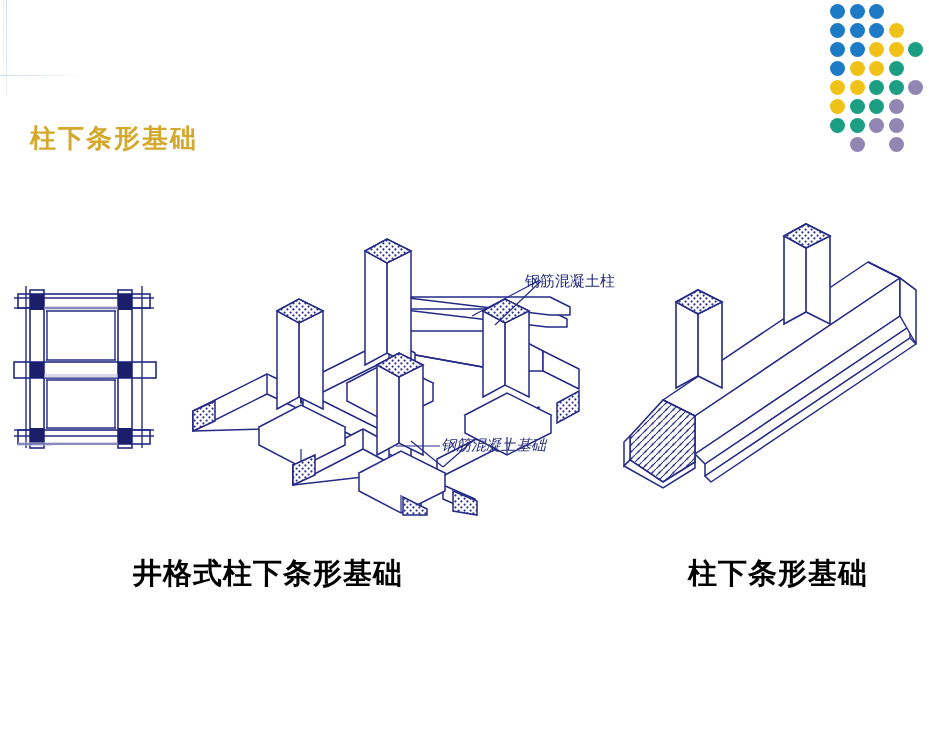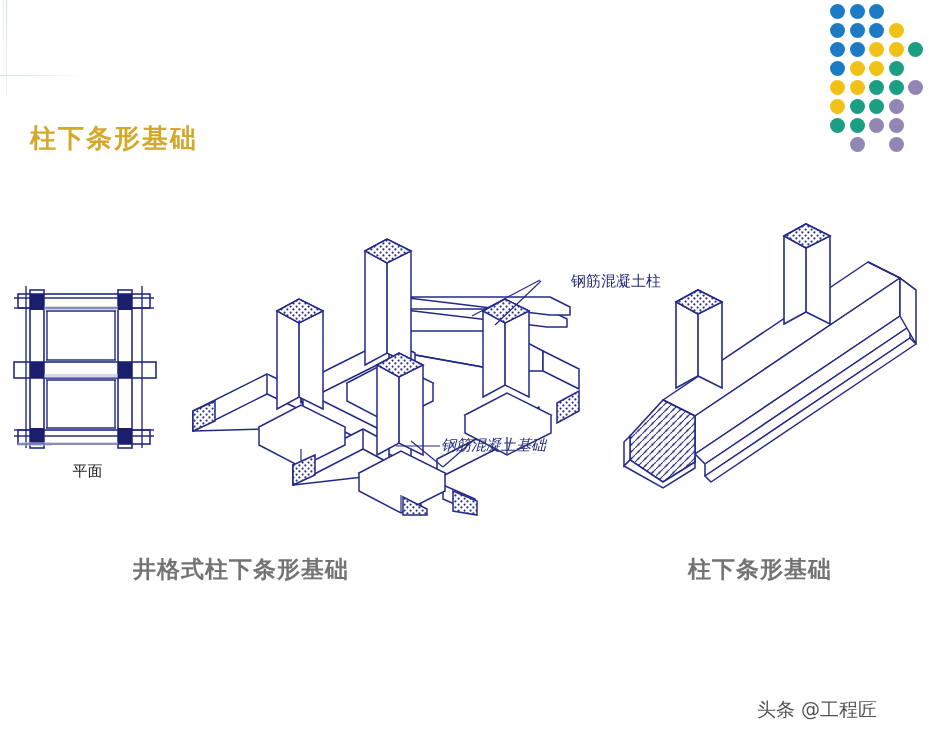--- a/index.html
+++ b/index.html
@@ -37,32 +37,32 @@
   #fig-grid{left:175px;top:215px;width:420px;height:300px;}
   #fig-strip{left:600px;top:210px;width:329px;height:300px;}
 
   .plan-caption{
     position:absolute;left:0px;top:462px;width:175px;text-align:center;
     font-size:15px;color:#1a1a1a;
     font-family:"DejaVu Sans","Liberation Sans",sans-serif;
   }
 
   .caption{
-    position:absolute;font-size:23px;font-weight:bold;color:#737373;
+    position:absolute;font-size:29px;font-weight:bold;color:#000000;
     letter-spacing:1px;white-space:nowrap;
     font-family:"DejaVu Sans","Liberation Sans",sans-serif;
   }
   #cap-grid{left:133px;top:554px;}
   #cap-strip{left:688px;top:554px;}
 
   .anno{
     position:absolute;font-size:15px;color:#222a7a;white-space:nowrap;
     font-family:"DejaVu Sans","Liberation Sans",sans-serif;
   }
-  #anno-col{left:571px;top:272px;}
+  #anno-col{left:525px;top:272px;}
   #anno-found{left:441px;top:436px;font-style:italic;}
 
   .watermark{
     position:absolute;left:757px;top:697px;
     font-size:19px;color:#3c3c3c;opacity:.88;white-space:nowrap;
     font-family:"DejaVu Sans","Liberation Sans",sans-serif;
   }
   svg{display:block;overflow:visible;}
 </style>
 </head>
@@ -154,21 +154,20 @@
       </g>
 
       <g fill="#b9b9d8" opacity="0.55">
         <rect x="44" y="36" width="74" height="4"></rect>
         <rect x="44" y="104" width="74" height="4"></rect>
         <rect x="18" y="172" width="34" height="4"></rect>
         <rect x="44" y="172" width="74" height="3"></rect>
       </g>
     </svg>
   </div>
-  <div class="plan-caption">平面</div>
 
   <div class="fig" id="fig-grid">
     <svg width="420" height="300" viewBox="0 0 420 300">
       <defs>
         <pattern id="rebarA" width="6" height="6" patternUnits="userSpaceOnUse">
           <rect width="6" height="6" fill="#ffffff"></rect>
           <circle cx="1.6" cy="1.6" r="1.1" fill="#2b2f86"></circle>
           <circle cx="4.4" cy="4.4" r="1.1" fill="#2b2f86"></circle>
         </pattern>
       </defs>
@@ -324,15 +323,14 @@
         <path d="M184,26 L206,38 L230,26" fill="none" stroke="#242a86" stroke-width="1.2"></path>
         <path d="M206,38 L206,102" fill="none" stroke="#242a86" stroke-width="1.2"></path>
         <path d="M184,26 L206,14 L230,26 L206,38 Z" fill="url(#rebarA)" stroke="#242a86" stroke-width="1.6"></path>
       </g>
     </svg>
   </div>
 
   <div class="caption" id="cap-grid">井格式柱下条形基础</div>
   <div class="caption" id="cap-strip">柱下条形基础</div>
 
-  <div class="watermark">头条 @工程匠</div>
 
 </div>
 
 </body></html>

